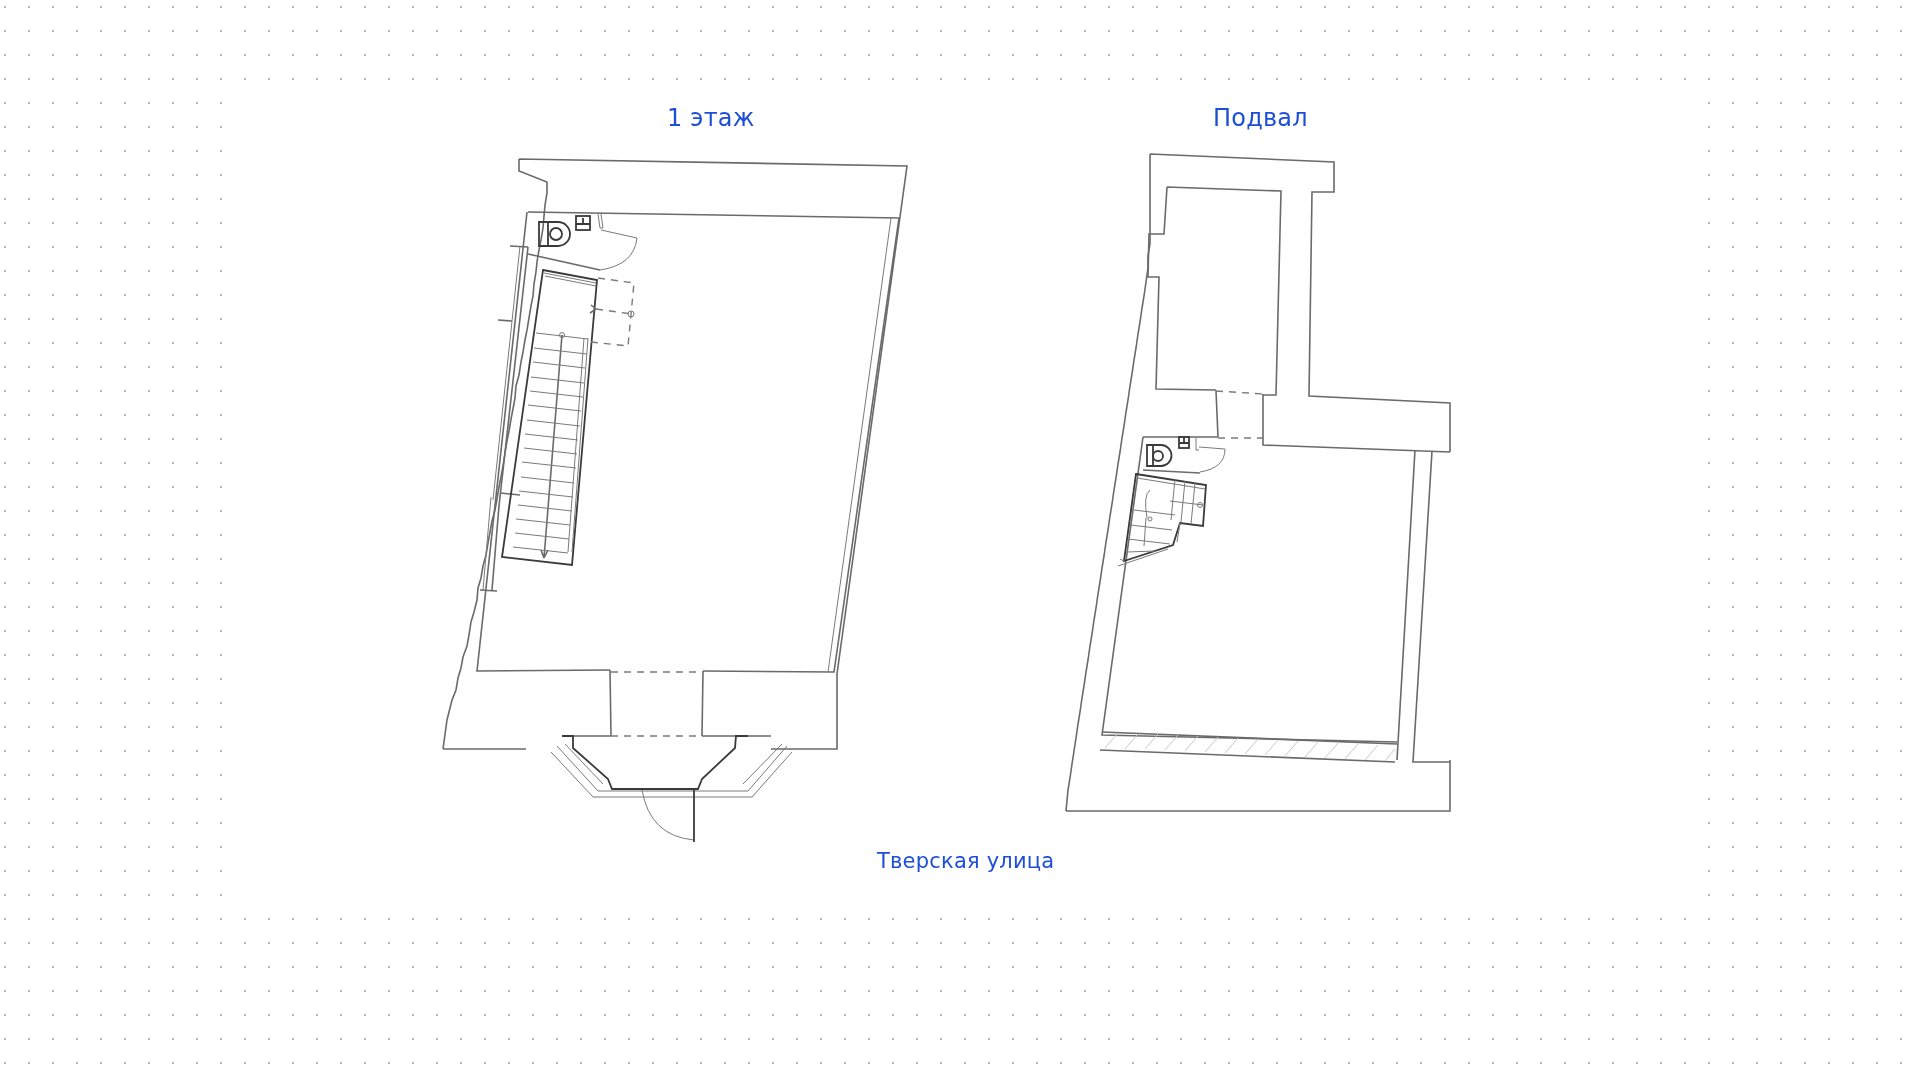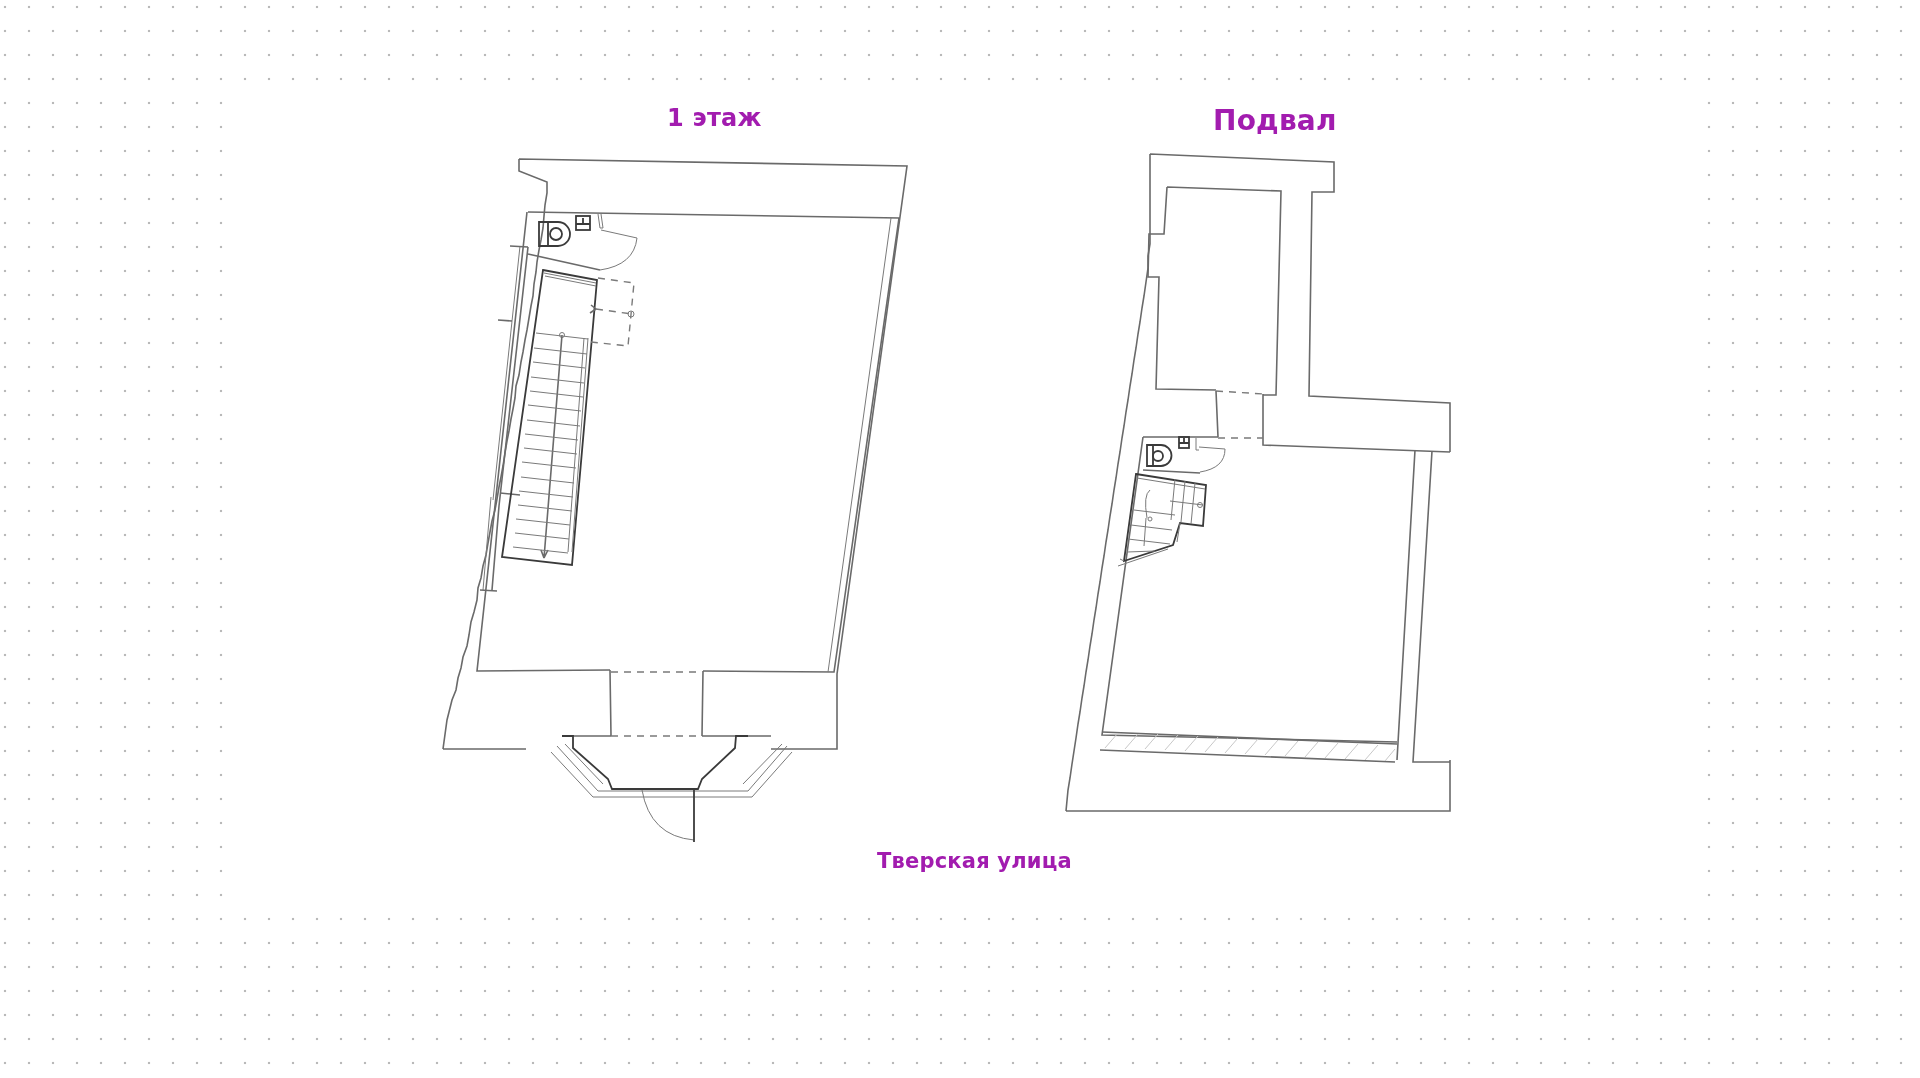--- a/index.html
+++ b/index.html
@@ -2,24 +2,24 @@
 <html><head>
 <meta charset="utf-8">
 <style>
   html, body { margin: 0; padding: 0; background: #ffffff; }
   body { width: 1920px; height: 1078px; position: relative; overflow: hidden;
          font-family: "DejaVu Sans", "Liberation Sans", sans-serif; }
   .dots { position: absolute; left: 0; top: 0; width: 1920px; height: 1078px;
           background-image: radial-gradient(circle, #b9b9b9 1.3px, transparent 1.6px);
           background-size: 24px 24px; background-position: -7px -5px; }
   .clear { position: absolute; left: 224px; top: 96px; width: 1466px; height: 810px; background: #ffffff; }
-  .label { position: absolute; color: #a21caf; font-weight: 700; font-family: "DejaVu Sans", sans-serif;
+  .label { position: absolute; color: #1d4ed8; font-weight: 400; font-family: "DejaVu Sans", sans-serif;
            white-space: nowrap; letter-spacing: 0.2px; }
   .title-1 { left: 667px; top: 104px; font-size: 24px; }
-  .title-2 { left: 1213px; top: 104px; font-size: 28px; }
+  .title-2 { left: 1213px; top: 104px; font-size: 24px; }
   .street { left: 877px; top: 849px; font-size: 21px; text-align: center; }
   svg.plan { position: absolute; left: 0; top: 0; }
   .w { fill: none; stroke: #6a6a6a; stroke-width: 1.6; }
   .wd { fill: none; stroke: #3a3a3a; stroke-width: 1.8; }
   .thin { fill: none; stroke: #7a7a7a; stroke-width: 1; }
   .dash { fill: none; stroke: #7a7a7a; stroke-width: 1.4; stroke-dasharray: 7 6; }
 </style>
 </head>
 <body>
 

